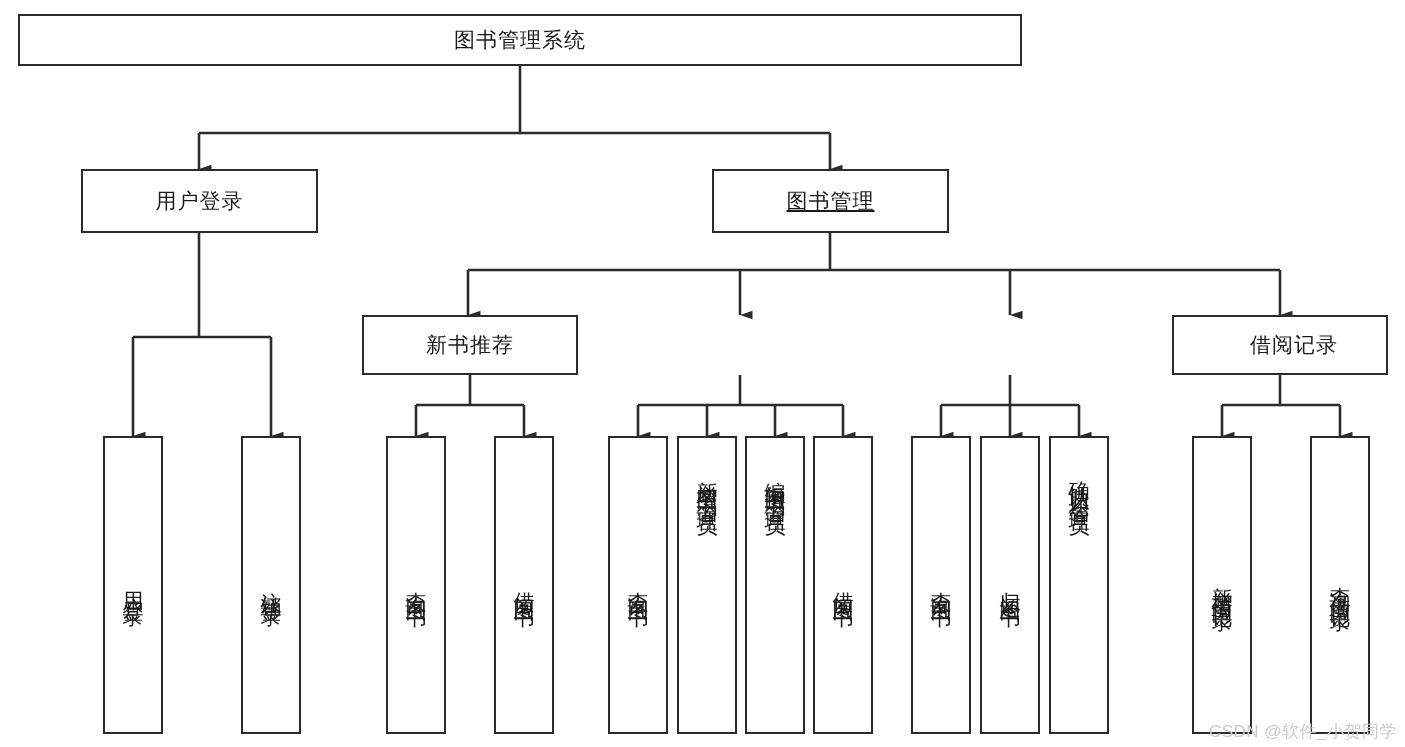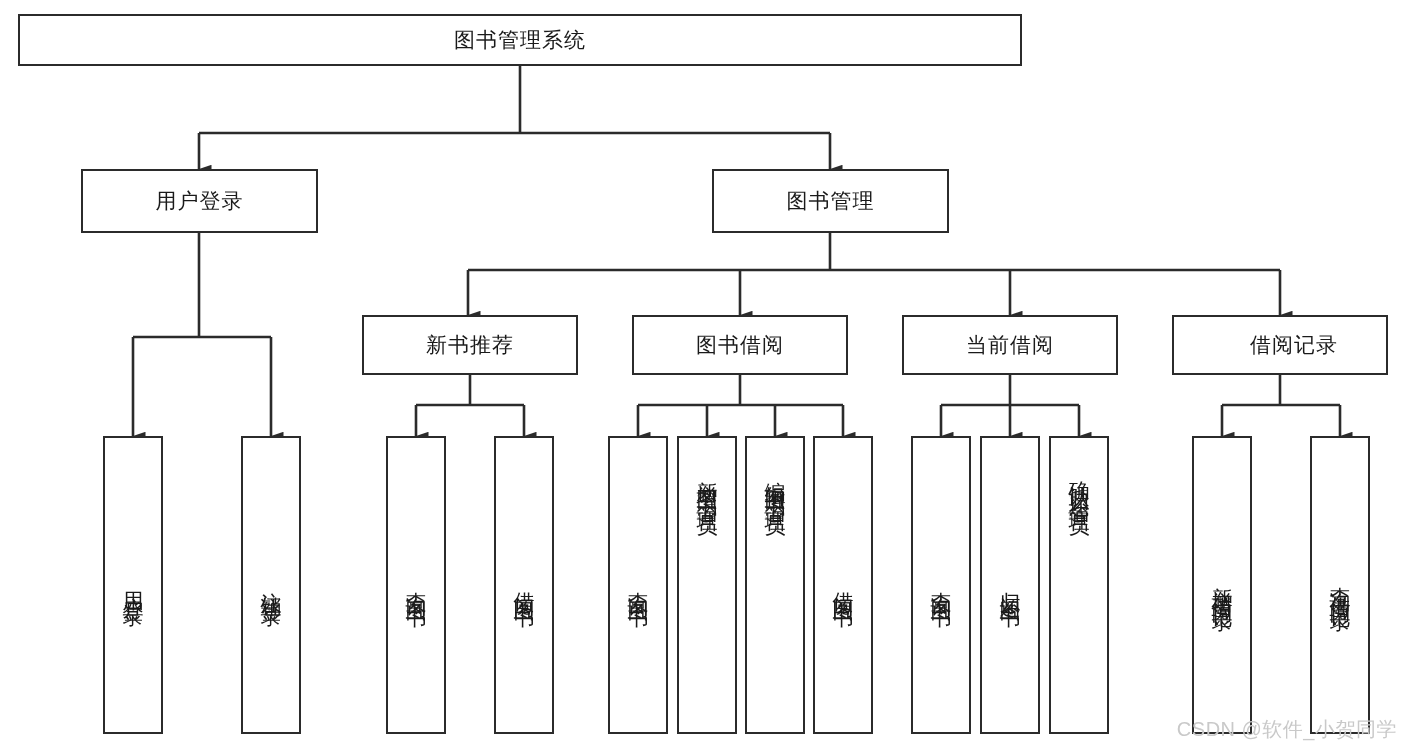--- a/index.html
+++ b/index.html
@@ -53,21 +53,21 @@
     white-space: nowrap;
   }
   .node-box.vertical.centered {
     align-items: center;
     padding-top: 0;
   }
   #watermark {
     position: absolute;
     right: 8px;
     bottom: 4px;
-    font-size: 20px;
+    font-size: 17px;
     color: #c9c9c9;
     letter-spacing: 0.5px;
     white-space: nowrap;
     user-select: none;
   }
 </style>
 </head>
 <body>
 
 <div id="canvas">
@@ -126,35 +126,29 @@
   </svg>
 
   <div class="node-box" style="left:18px; top:14px; width:1004px; height:52px;justify-content:center;">
     <span class="node-label">图书管理系统</span>
   </div>
 
   <div class="node-box" style="left:81px; top:169px; width:237px; height:64px;">
     <span class="node-label">用户登录</span>
   </div>
 
-  <div class="node-box" style="left:712px; top:169px; width:237px; height:64px;">
+  <div class="node-box" style="left:712px; top:169px; width:237px; height:64px;text-decoration:underline;">
     <span class="node-label">图书管理</span>
   </div>
 
   <div class="node-box" style="left:362px; top:315px; width:216px; height:60px;">
     <span class="node-label">新书推荐</span>
   </div>
 
-  <div class="node-box" style="left:632px; top:315px; width:216px; height:60px;">
-    <span class="node-label">图书借阅</span>
-  </div>
-
-  <div class="node-box" style="left:902px; top:315px; width:216px; height:60px;">
-    <span class="node-label">当前借阅</span>
-  </div>
+
 
   <div class="node-box" style="left:1172px; top:315px; width:216px; height:60px;padding-left:28px;">
     <span class="node-label">借阅记录</span>
   </div>
 
   <div class="node-box vertical centered" style="left:103px; top:436px; width:60px; height:298px;">
     <span class="node-label">用户登录</span>
   </div>
 
   <div class="node-box vertical centered" style="left:241px; top:436px; width:60px; height:298px;">

